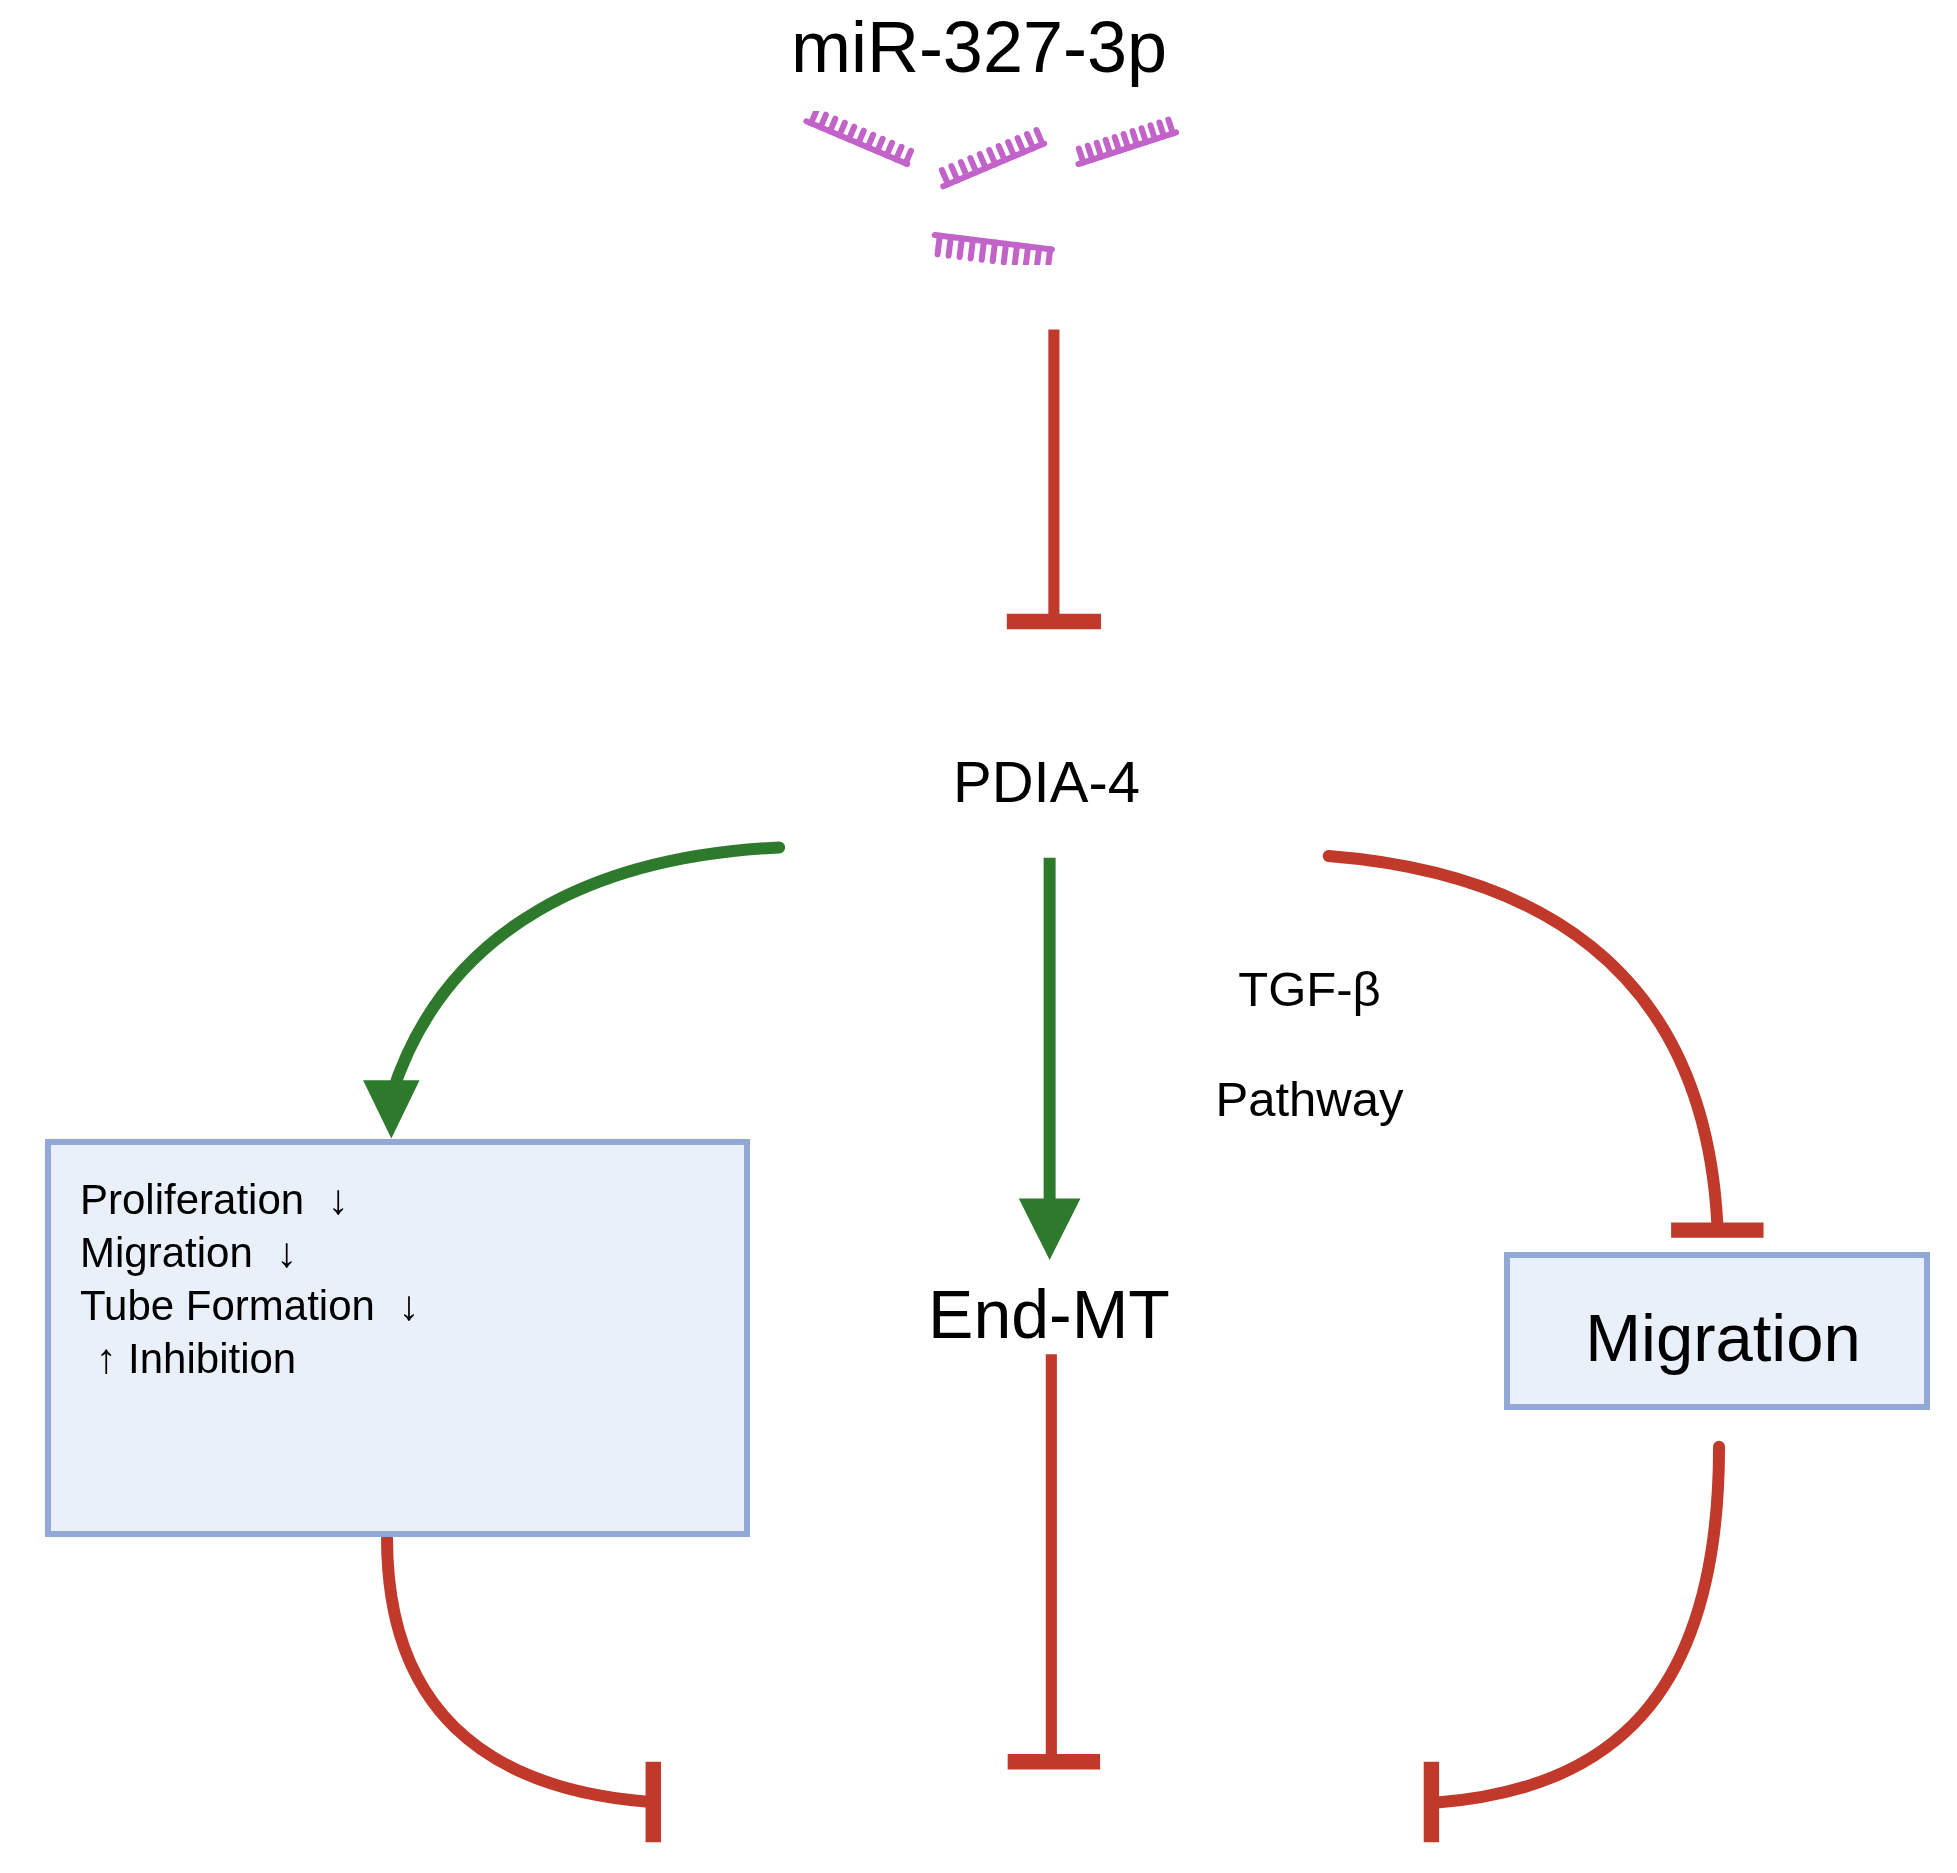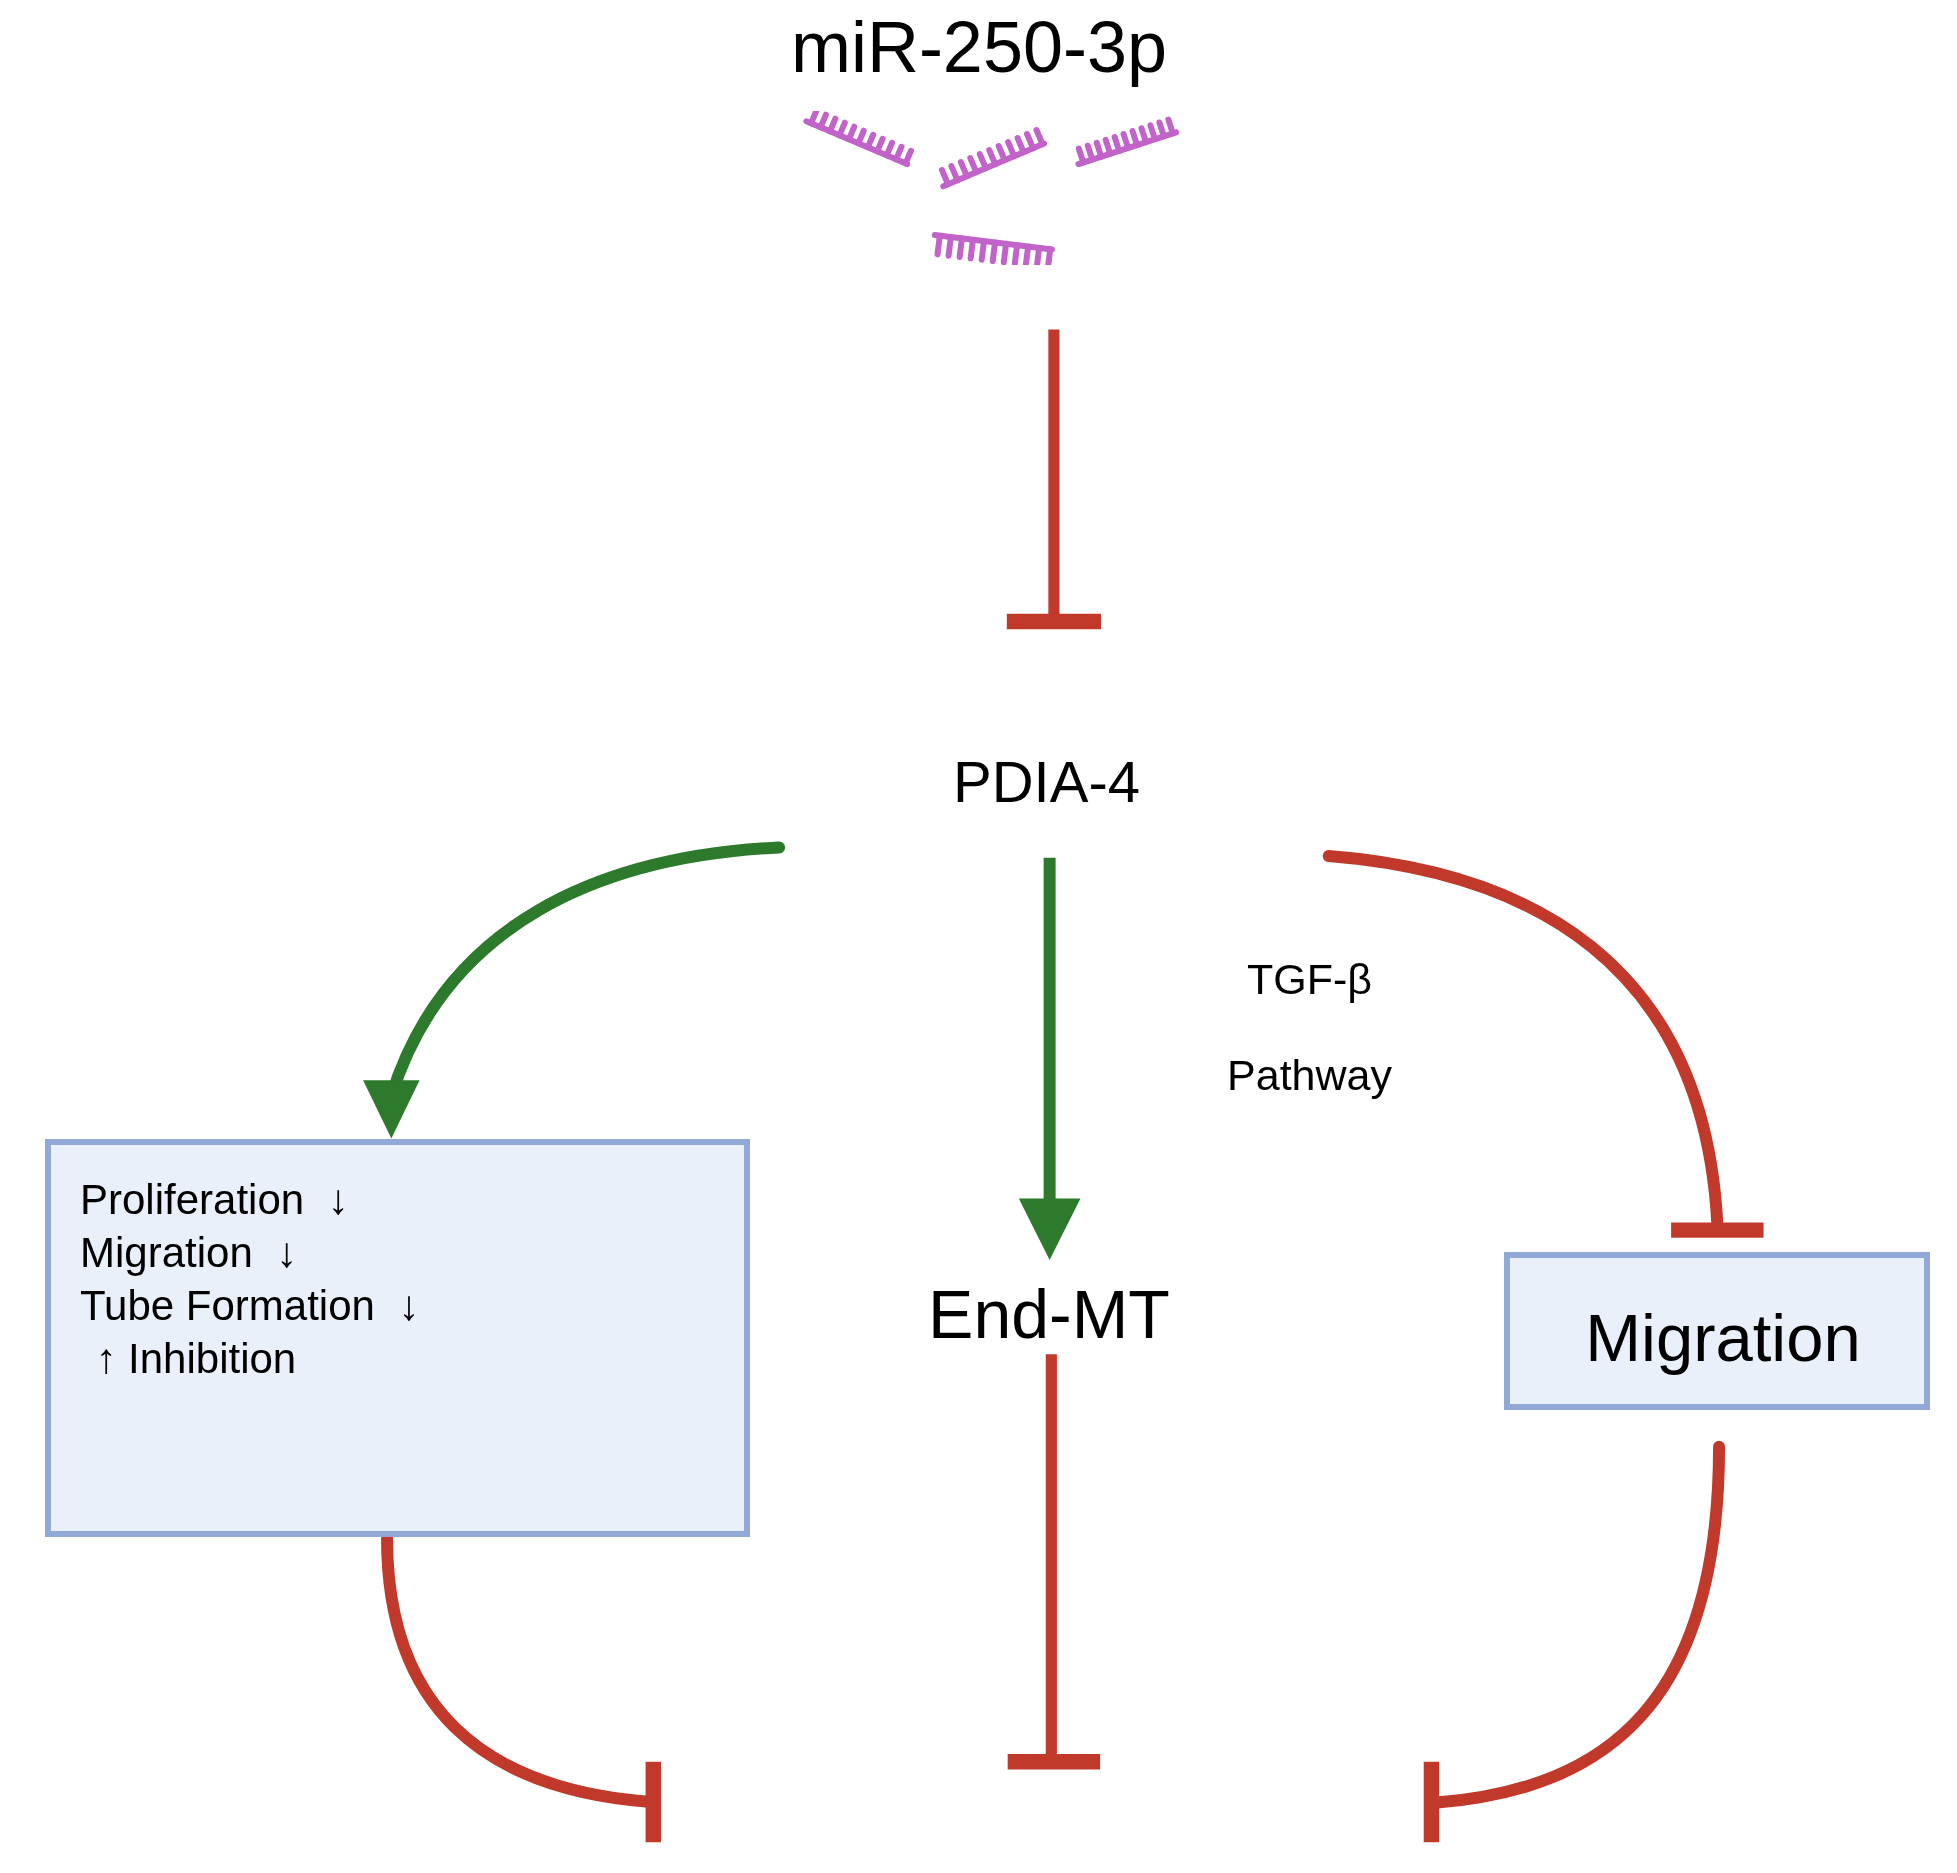--- a/index.html
+++ b/index.html
@@ -43,21 +43,21 @@
   #pdia4-label {
     left: 550px;
     top: 685px;
     width: 993px;
     font-size: 58px;
   }
   #tgfb-label {
     left: 1087px;
     top: 907px;
     width: 445px;
-    font-size: 43px;
+    font-size: 49px;
     text-align: center;
   }
   #endmt-label {
     left: 792px;
     top: 1276px;
     width: 514px;
     font-size: 68px;
   }
   #endofunc-label {
     left: 636px;
@@ -118,21 +118,21 @@
     top: 111px;
     width: 428px;
     height: 154px;
   }
 </style>
 </head>
 <body>
 
 <div id="diagram-root">
 
-  <div class="node-text" id="title-mir">miR-250-3p</div>
+  <div class="node-text" id="title-mir">miR-327-3p</div>
 
   <svg id="mirna-icon" viewBox="0 0 500 180">
     <g stroke="#c163c9" stroke-width="7" stroke-linecap="round" fill="none">
 
       <g transform="translate(12,12) rotate(23)">
         <line x1="0" y1="0" x2="128" y2="0"></line>
         <line x1="6" y1="0" x2="6" y2="-16"></line>
         <line x1="18" y1="0" x2="18" y2="-16"></line>
         <line x1="30" y1="0" x2="30" y2="-16"></line>
         <line x1="42" y1="0" x2="42" y2="-16"></line>

